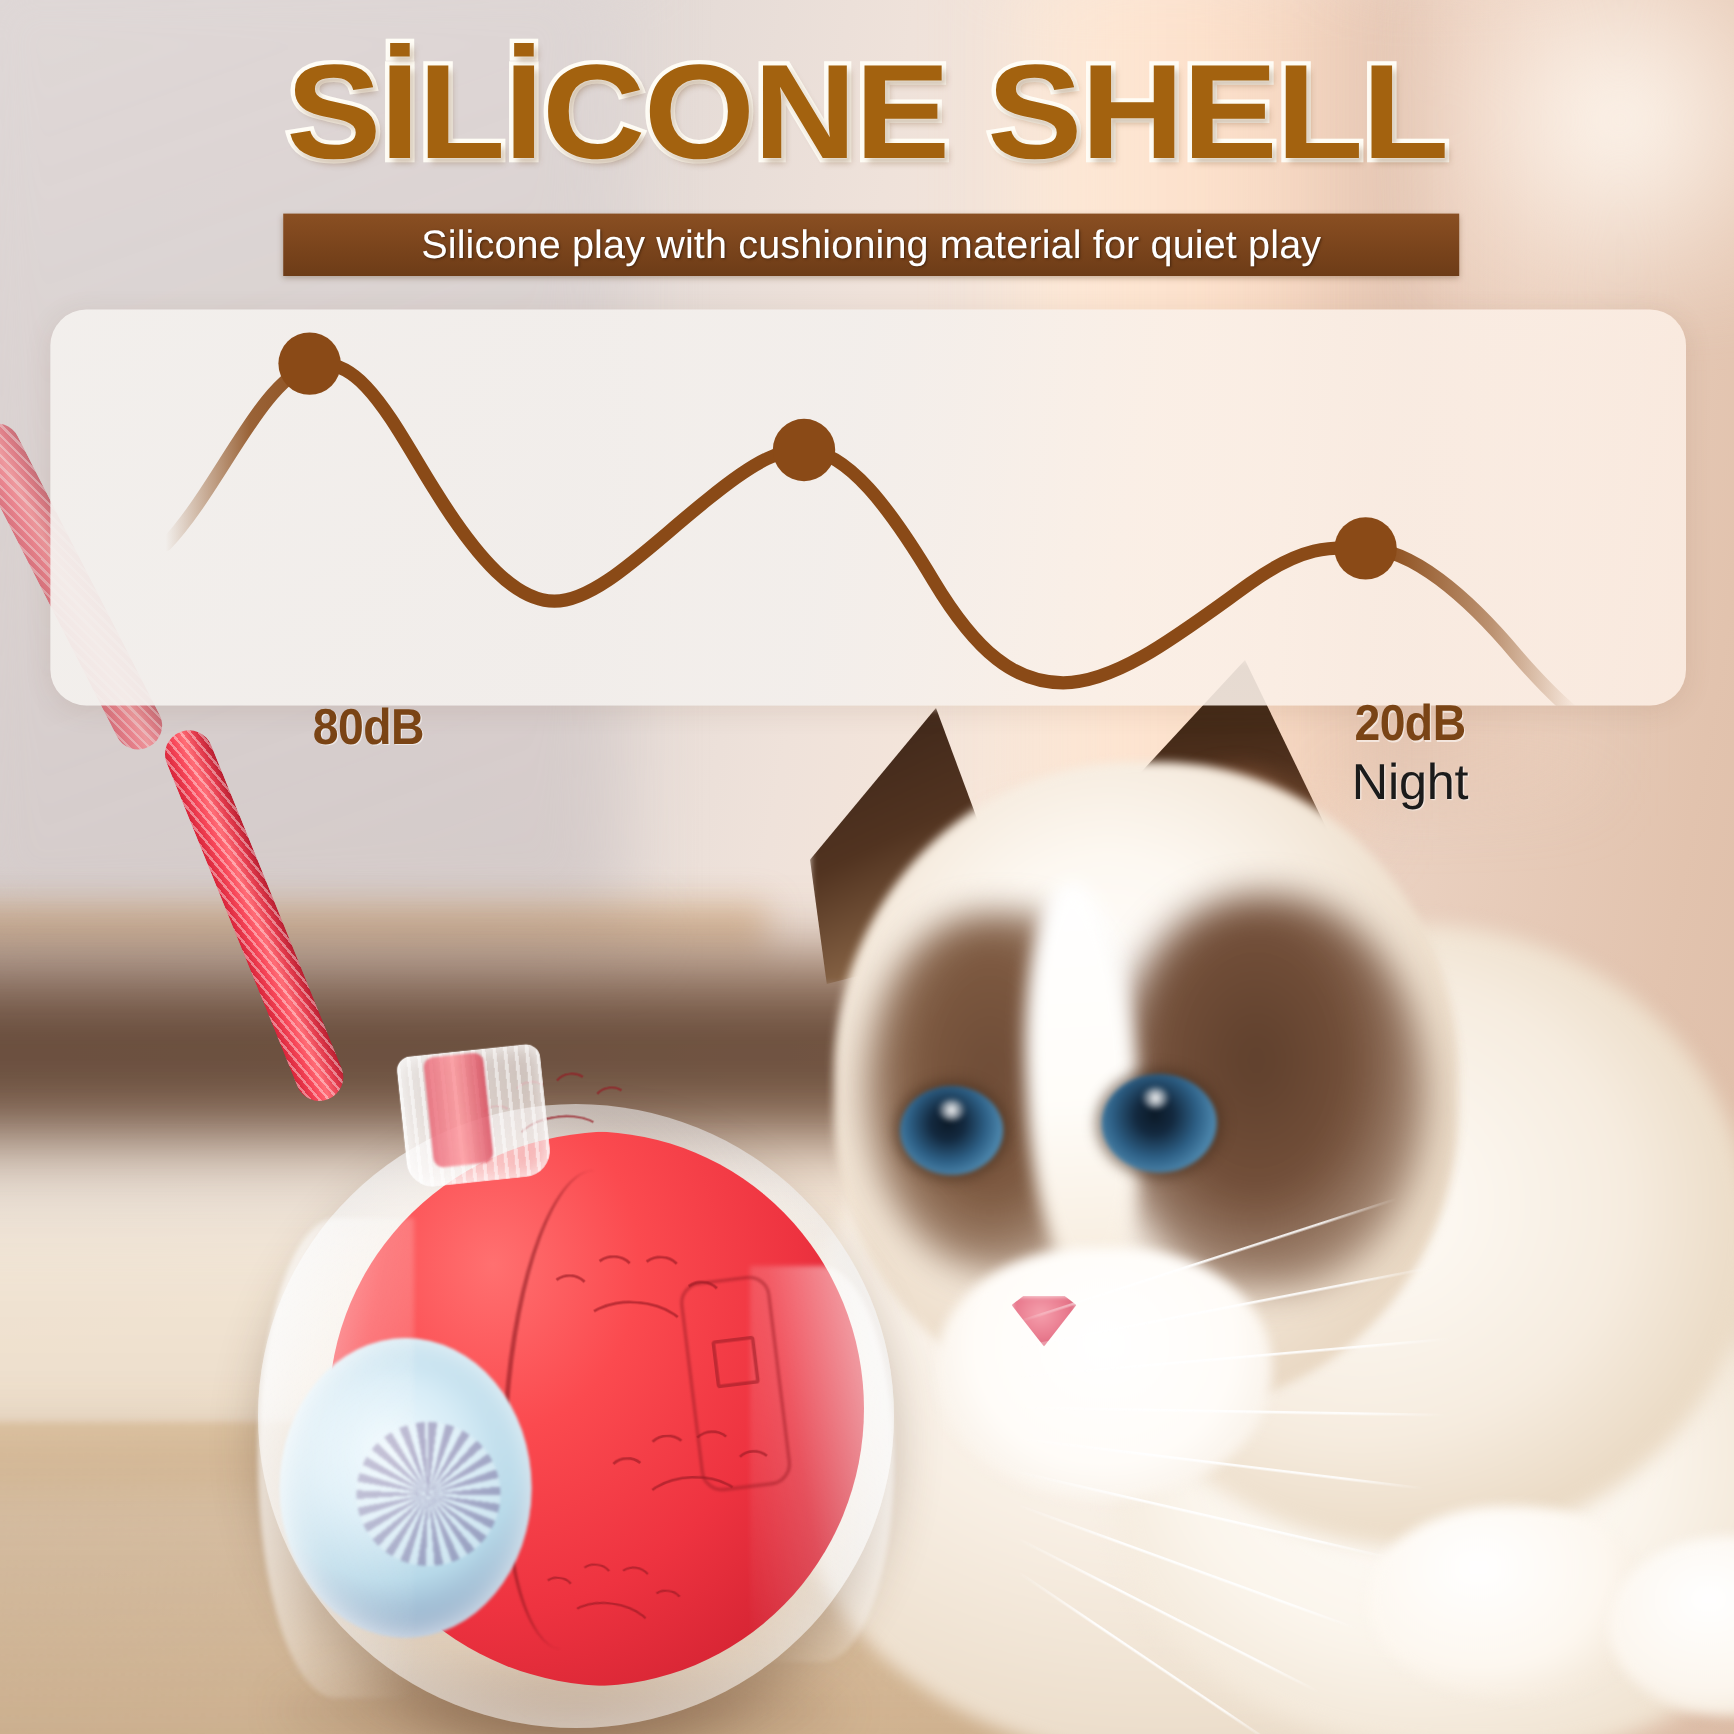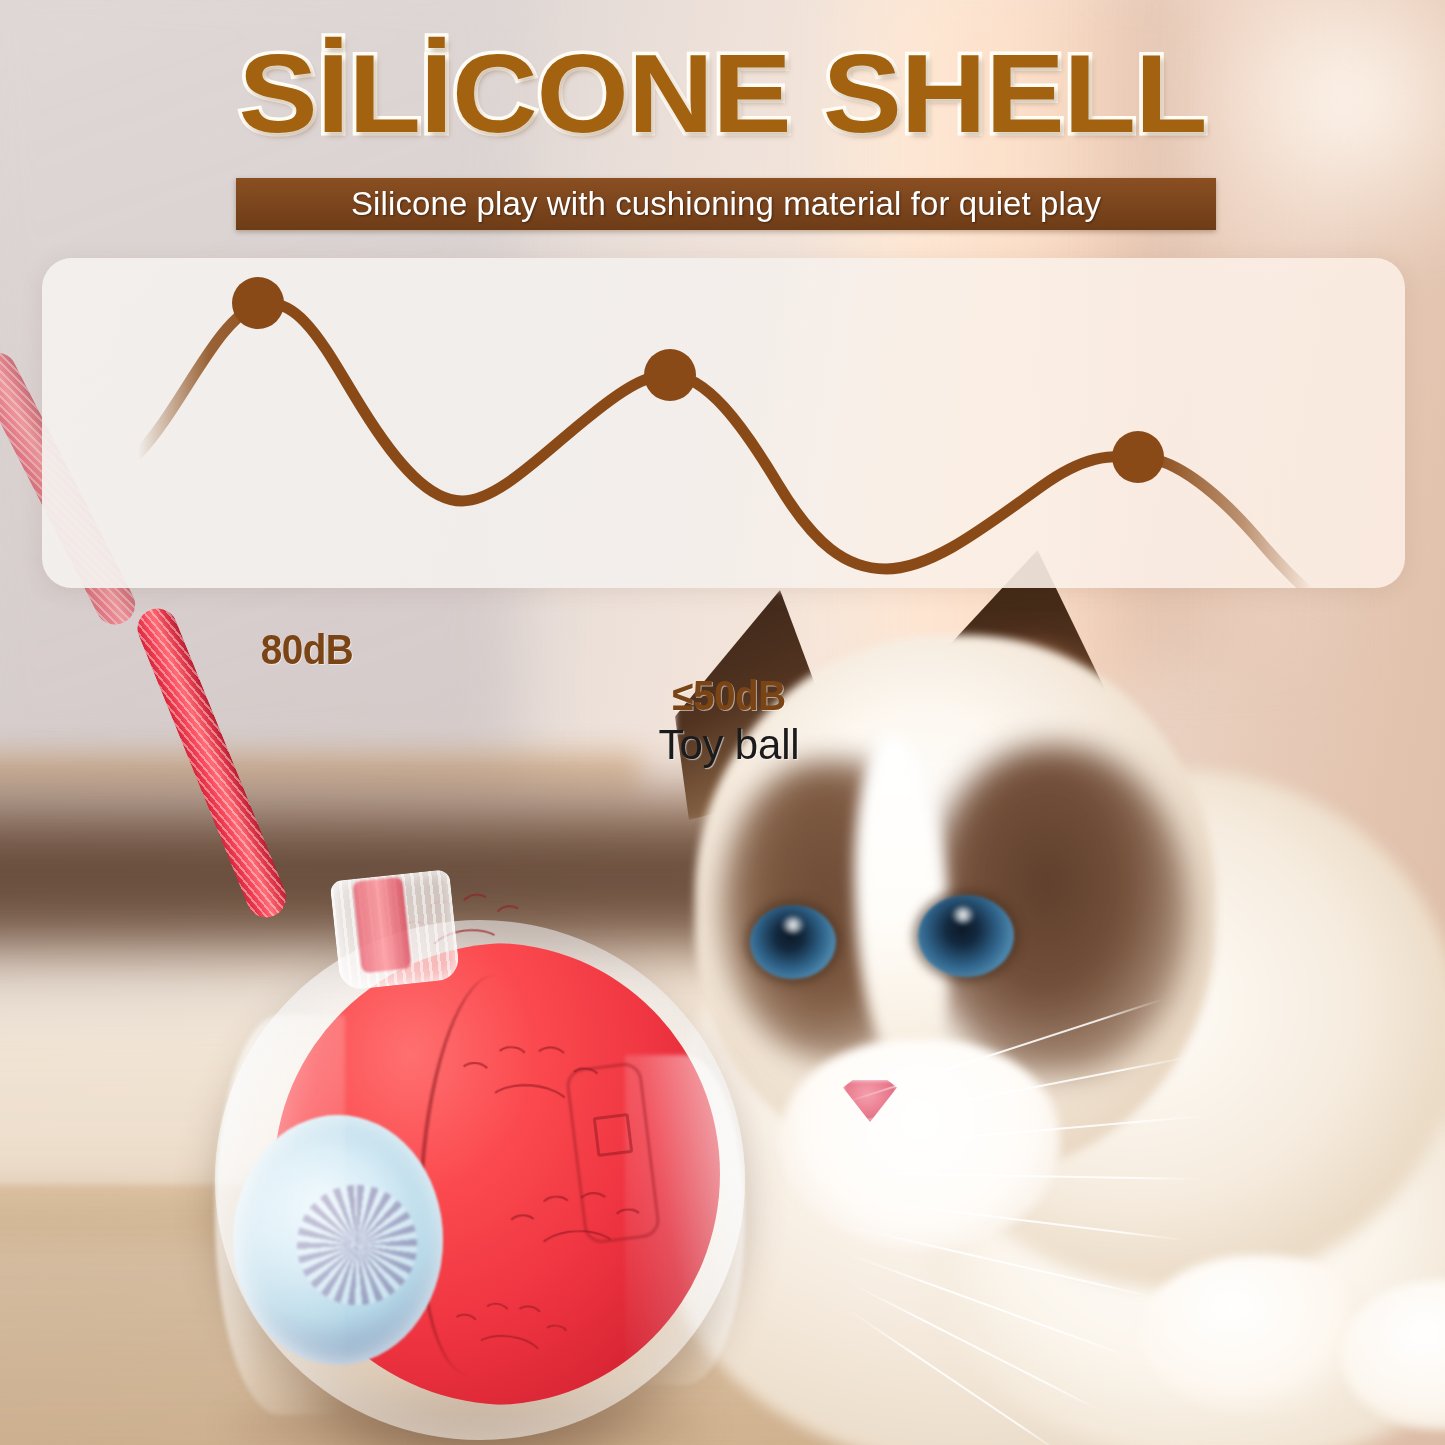--- a/index.html
+++ b/index.html
@@ -420,21 +420,21 @@
     text-shadow: 1px 1px 0 rgba(255,255,255,0.55);
   }
   .lbl-name {
     font-family: "Liberation Sans", sans-serif;
     font-size: 42px;
     color: #1b1b1b;
     margin-top: 4px;
     letter-spacing: -0.2px;
     text-shadow: 1px 1px 1px rgba(255,255,255,0.6);
   }
-  .lbl-1 { left: 140px; top: 325px; width: 250px; margin-top: 44px; }
+  .lbl-1 { left: 140px; top: 325px; width: 250px; }
   .lbl-2 { left: 562px; top: 415px; width: 250px; }
   .lbl-3 { left: 1008px; top: 322px; width: 250px; }
 </style>
 </head>
 <body>
 
 <div class="canvas">
 
   <div class="bg-base"></div>
   <div class="bg-wall-l"></div>
@@ -548,23 +548,23 @@
                C 1050,192 1076,199 1096,199 C 1134,199 1180,238 1222,288
                C 1248,318 1262,330 1272,338" fill="none" stroke="url(#wgrad)" stroke-width="11" stroke-linecap="round"></path>
       <circle cx="216" cy="45" r="26" fill="#8a4a17"></circle>
       <circle cx="628" cy="117" r="26" fill="#8a4a17"></circle>
       <circle cx="1096" cy="199" r="26" fill="#8a4a17"></circle>
     </svg>
 
     <div class="lbl lbl-1">
       <div class="lbl-db">80dB</div>
     </div>
-    <div class="lbl lbl-2">
-      <div class="lbl-db">≤50dB</div>
-      <div class="lbl-name">Toy ball</div>
+    <div class="lbl lbl-3">
+      <div class="lbl-db">20dB</div>
+      <div class="lbl-name">Night</div>
     </div>
   </div>
 
   <div class="header">
     <div class="title">SİLİCONE SHELL</div>
     <div class="subtitle-band">
       <div class="subtitle">Silicone play with cushioning material for quiet play</div>
     </div>
   </div>
 

